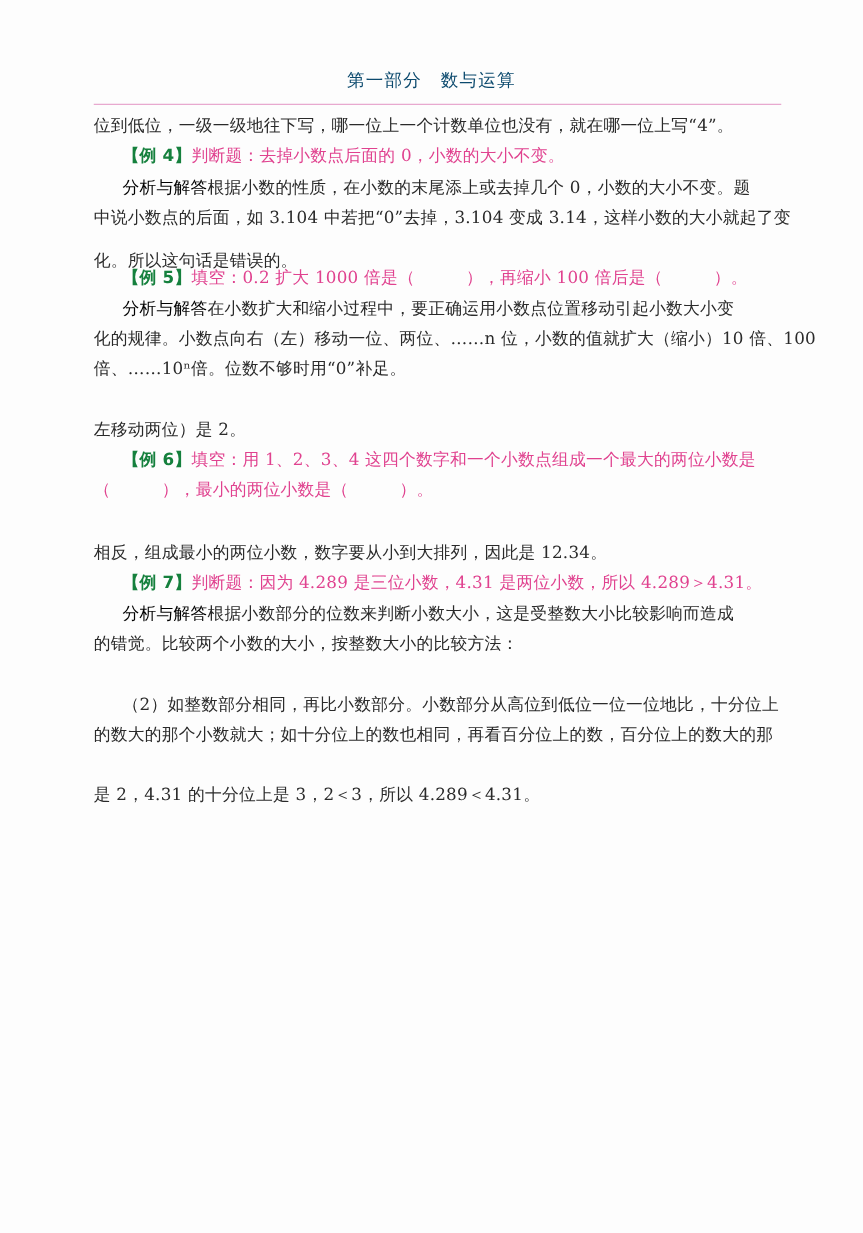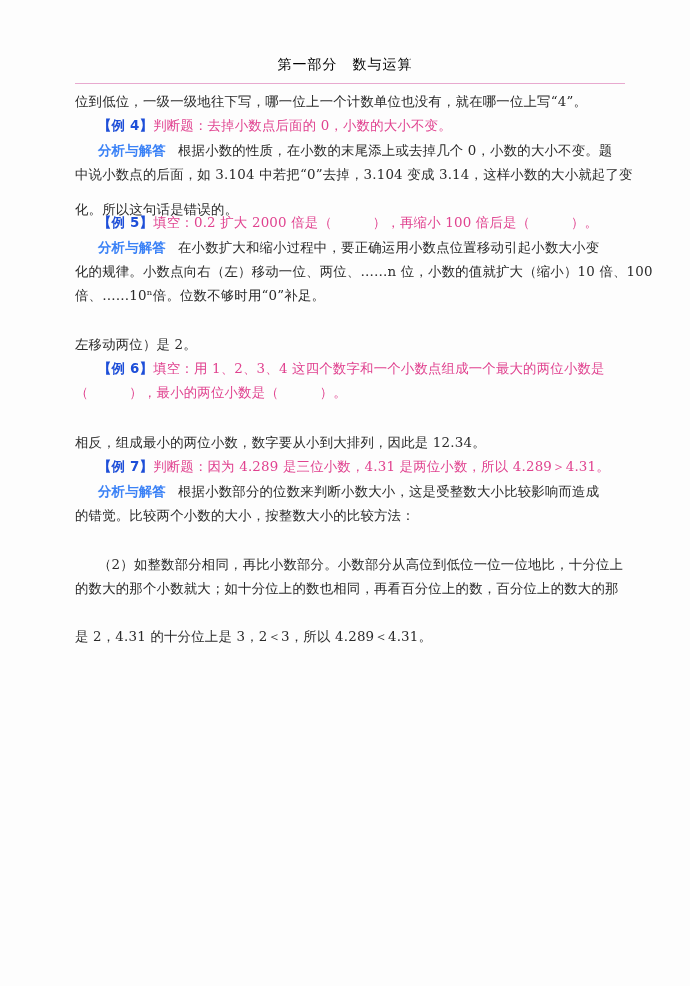--- a/index.html
+++ b/index.html
@@ -3,33 +3,33 @@
 <meta charset="utf-8">
 <style>
   html, body { margin:0; padding:0; }
   body {
     width:690px; height:986px; background:#fdfdfd; position:relative; overflow:hidden;
     font-family:"DejaVu Serif","Liberation Serif",serif; color:#2a2a2a;
   }
   .page { position:absolute; left:0; top:0; width:690px; height:986px; }
   .header-title {
     position:absolute; left:0; width:690px; top:56px; text-align:center;
-    font-size:14px; letter-spacing:1px; color:#000000;
+    font-size:14px; letter-spacing:1px; color:#0c4a6e;
   }
   .header-rule {
     position:absolute; left:75px; width:550px; top:83px; height:1px; background:#e8a9cf;
   }
   .line {
     position:absolute; left:75px; width:550px; font-size:13.4px; line-height:20px;
     white-space:nowrap; color:#2a2a2a; letter-spacing:0.2px;
   }
   .indent { left:98px; }
   .pink { color:#e0428f; }
-  .ex-label { font-family:"DejaVu Sans","Liberation Sans",sans-serif; font-weight:bold; color:#1d4ed8; }
-  .bold-label { font-family:"DejaVu Sans","Liberation Sans",sans-serif; font-weight:bold; color:#3b82f6; margin-right:12px; }
+  .ex-label { font-family:"DejaVu Sans","Liberation Sans",sans-serif; font-weight:bold; color:#15803d; }
+  .bold-label { font-family:"DejaVu Sans","Liberation Sans",sans-serif; font-weight:normal; color:#000000; }
 </style>
 </head>
 <body>
 
 <div class="page">
   <div class="header-title">第一部分　数与运算</div>
   <div class="header-rule"></div>
 
   <div class="line" style="top:92px">位到低位，一级一级地往下写，哪一位上一个计数单位也没有，就在哪一位上写“4”。</div>
 
@@ -37,21 +37,21 @@
     <span class="ex-label">【例 4】</span><span>判断题：去掉小数点后面的 0，小数的大小不变。</span>
   </div>
 
   <div class="line indent" style="top:141px">
     <span class="bold-label">分析与解答</span><span>根据小数的性质，在小数的末尾添上或去掉几个 0，小数的大小不变。题</span>
   </div>
   <div class="line" style="top:165px">中说小数点的后面，如 3.104 中若把“0”去掉，3.104 变成 3.14，这样小数的大小就起了变</div>
   <div class="line" style="top:200px">化。所以这句话是错误的。</div>
 
   <div class="line indent pink" style="top:213px">
-    <span class="ex-label">【例 5】</span><span>填空：0.2 扩大 2000 倍是（　　　），再缩小 100 倍后是（　　　）。</span>
+    <span class="ex-label">【例 5】</span><span>填空：0.2 扩大 1000 倍是（　　　），再缩小 100 倍后是（　　　）。</span>
   </div>
 
   <div class="line indent" style="top:238px">
     <span class="bold-label">分析与解答</span><span>在小数扩大和缩小过程中，要正确运用小数点位置移动引起小数大小变</span>
   </div>
   <div class="line" style="top:262px">化的规律。小数点向右（左）移动一位、两位、……n 位，小数的值就扩大（缩小）10 倍、100</div>
   <div class="line" style="top:286px">倍、……10ⁿ倍。位数不够时用“0”补足。</div>
   <div class="line" style="top:335px">左移动两位）是 2。</div>
 
   <div class="line indent pink" style="top:359px">

